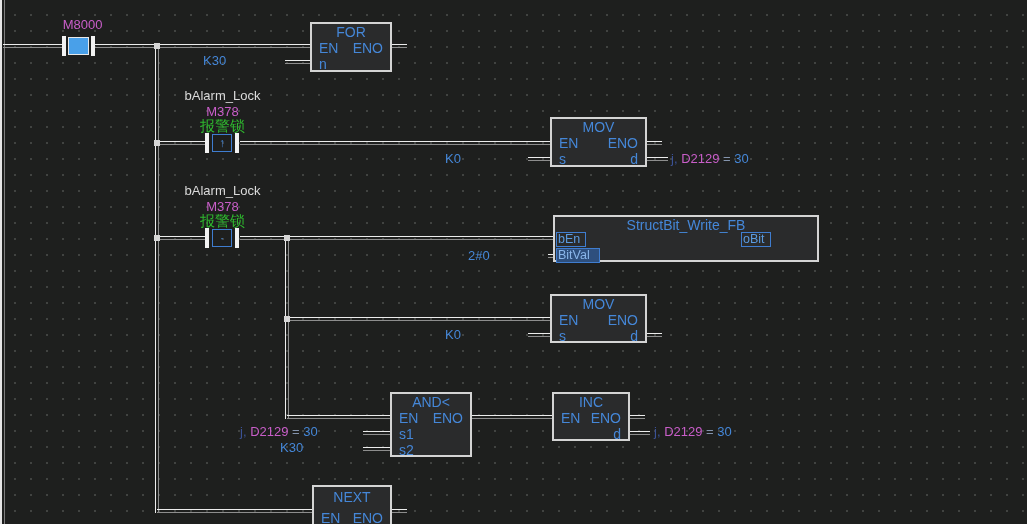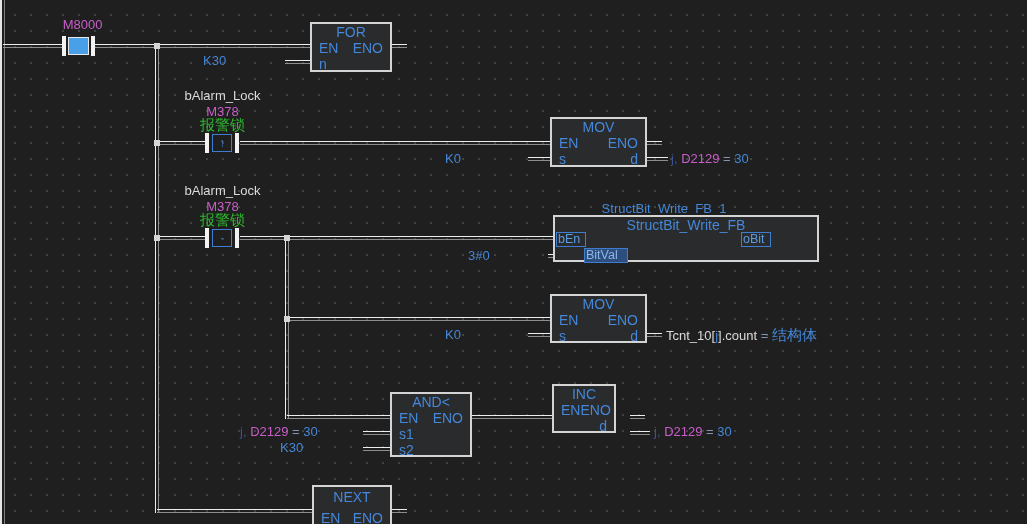--- a/index.html
+++ b/index.html
@@ -16,31 +16,31 @@
   .jdot{position:absolute;width:6px;height:6px;background:#d6d6d6;}
   .block{position:absolute;background:#2a2b2c;border:2px solid #d4d4d4;box-sizing:border-box;
          color:#4587d8;font-size:14px;display:flex;flex-direction:column;justify-content:space-between;}
   .brow{flex:1;display:flex;align-items:center;justify-content:space-between;padding:0 7px;}
   .brow.title{justify-content:center;}
   .lbl{position:absolute;text-align:center;font-size:13px;line-height:15px;}
   .mon{position:absolute;font-size:13px;line-height:15px;white-space:nowrap;}
   .mon.right{text-align:left;}
   .c-blue{color:#4587d8;}
   .c-mag{color:#c95ec9;}
-  .c-grn{color:#2fba2f;font-size:15px;font-family:Liberation Serif, serif;}
+  .c-grn{color:#2fba2f;font-size:15px;}
   .c-wht{color:#dadada;}
   .c-navy{color:#3b5296;}
   .c-eq{color:#8494ad;}
   .bracket{position:absolute;width:4px;height:20px;background:#f2f2f2;}
   .onbox{position:absolute;background:#49a0e9;border:1px solid #e8e8e8;box-sizing:border-box;}
   .edgebox{position:absolute;border:1px solid #3f7dd0;box-sizing:border-box;color:#4587d8;
            font-size:12px;display:flex;align-items:center;justify-content:center;line-height:12px;}
   .fbpin{position:absolute;border:1px solid #3f7dd0;box-sizing:border-box;color:#5b9be0;
          font-size:12.5px;line-height:13px;padding:0 1px;white-space:nowrap;overflow:hidden;}
-  .fbpin.filled{background:#2e4f7d;color:#8ab6ea;margin-left:28px;}
+  .fbpin.filled{background:#2e4f7d;color:#8ab6ea;}
   .fbinst{position:absolute;text-align:center;font-size:13px;color:#4587d8;}
 </style>
 </head>
 <body>
 
 <div class="canvas">
 
   <div class="rail" style="left:0;top:0;height:524px"></div>
 
   <div class="wire-v" style="left:155px;top:44px;height:469px"></div>
@@ -126,46 +126,40 @@
 
   <div class="lbl c-wht" style="left:160px;top:183px;width:125px">bAlarm_Lock</div>
   <div class="lbl c-mag" style="left:160px;top:199px;width:125px">M378</div>
   <div class="lbl c-grn" style="left:160px;top:213px;width:125px">报警锁</div>
   <div>
     <div class="bracket" style="left:205px;top:228px"></div>
     <div class="edgebox" style="left:212px;top:229px;width:20px;height:18px">·</div>
     <div class="bracket" style="left:235px;top:228px"></div>
   </div>
 
-  <div class="fbinst" style="left:553px;top:201px;width:222px">StructBit_Write_FB_1</div>
   <div class="block" style="left:553px;top:215px;width:266px;height:47px">
     <div class="brow title" style="flex:0 0 16px">StructBit_Write_FB</div>
   </div>
   <div class="fbpin" style="left:556px;top:232px;width:30px;height:15px">bEn</div>
   <div class="fbpin filled" style="left:556px;top:248px;width:44px;height:15px">BitVal</div>
   <div class="fbpin" style="left:741px;top:232px;width:30px;height:15px">oBit</div>
-  <div class="mon right c-blue" style="left:468px;top:248px;width:78px">3#0</div>
+  <div class="mon right c-blue" style="left:468px;top:248px;width:78px">2#0</div>
 
   <div class="block" style="left:550px;top:294px;width:97px;height:49px">
     <div class="brow title">MOV</div>
     <div class="brow">
       <span>EN</span>
       <span>ENO</span>
     </div>
     <div class="brow">
       <span>s</span>
       <span>d</span>
     </div>
   </div>
   <div class="mon right c-blue" style="left:445px;top:327px;width:80px">K0</div>
-  <div class="mon" style="left:666px;top:327px">
-    <span class="c-wht">Tcnt_10[</span><span class="c-blue">j</span><span class="c-wht">].count</span>
-    <span class="c-eq">=</span>
-    <span class="c-blue" style="font-size:15px">结构体</span>
-  </div>
 
   <div class="block" style="left:390px;top:392px;width:82px;height:65px">
     <div class="brow title">AND&lt;</div>
     <div class="brow">
       <span>EN</span>
       <span>ENO</span>
     </div>
     <div class="brow">
       <span>s1</span>
     </div>
@@ -174,21 +168,21 @@
     </div>
   </div>
   <div class="mon right" style="left:240px;top:424px;width:120px">
     <span class="c-navy">j,</span>
     <span class="c-mag">D2129</span>
     <span class="c-eq">=</span>
     <span class="c-blue">30</span>
   </div>
   <div class="mon right c-blue" style="left:280px;top:440px;width:80px">K30</div>
 
-  <div class="block" style="left:552px;top:384px;width:64px;height:49px">
+  <div class="block" style="left:552px;top:392px;width:78px;height:49px">
     <div class="brow title">INC</div>
     <div class="brow">
       <span>EN</span>
       <span>ENO</span>
     </div>
     <div class="brow" style="justify-content:flex-end">
       <span>d</span>
     </div>
   </div>
   <div class="mon" style="left:654px;top:424px">

